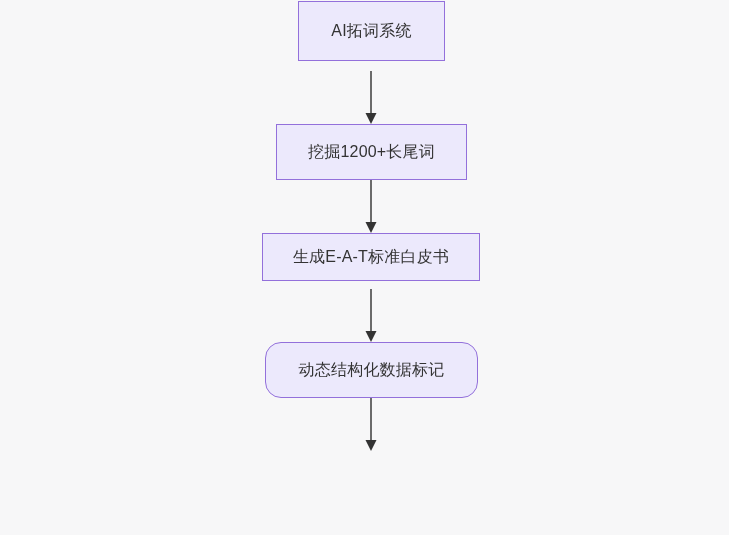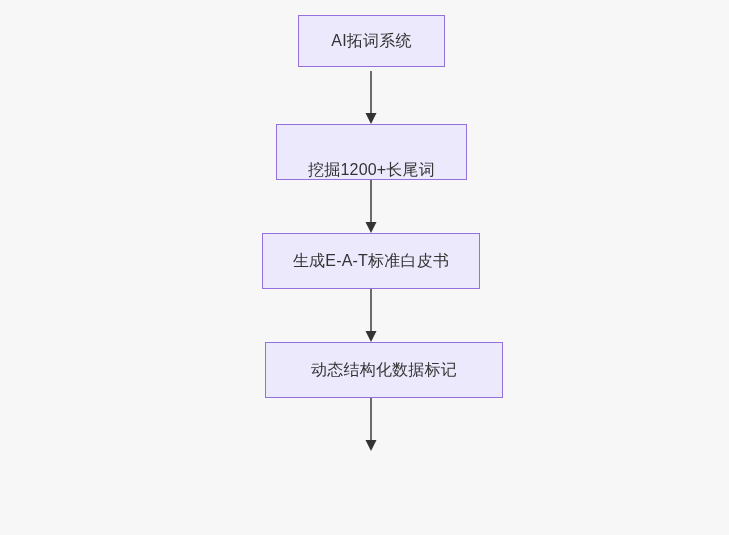--- a/index.html
+++ b/index.html
@@ -67,30 +67,30 @@
   <svg class="edge" style="left:356px; top:289px; width:30px; height:53px;" viewBox="0 0 30 53">
     <line class="edge-line" x1="15" y1="0" x2="15" y2="44"></line>
     <polygon class="edge-head" points="15,53 9.5,42 20.5,42"></polygon>
   </svg>
 
   <svg class="edge" style="left:356px; top:398px; width:30px; height:53px;" viewBox="0 0 30 53">
     <line class="edge-line" x1="15" y1="0" x2="15" y2="44"></line>
     <polygon class="edge-head" points="15,53 9.5,42 20.5,42"></polygon>
   </svg>
 
-  <div class="node" style="left:298px; top:15px; width:147px; height:52px;">
+  <div class="node" style="left:298px; top:1px; width:147px; height:60px;">
     <span class="node-label">AI拓词系统</span>
   </div>
 
-  <div class="node" style="left:276px; top:124px; width:191px; height:56px;align-items:flex-end;">
+  <div class="node" style="left:276px; top:124px; width:191px; height:56px;">
     <span class="node-label">挖掘1200+长尾词</span>
   </div>
 
-  <div class="node" style="left:262px; top:233px; width:218px; height:56px;">
+  <div class="node" style="left:262px; top:233px; width:218px; height:48px;">
     <span class="node-label">生成E-A-T标准白皮书</span>
   </div>
 
-  <div class="node" style="left:265px; top:342px; width:238px; height:56px;">
+  <div class="node" style="left:265px; top:342px; width:213px; height:56px;border-radius:16px;">
     <span class="node-label">动态结构化数据标记</span>
   </div>
 
 
 </div>
 
 </body></html>

